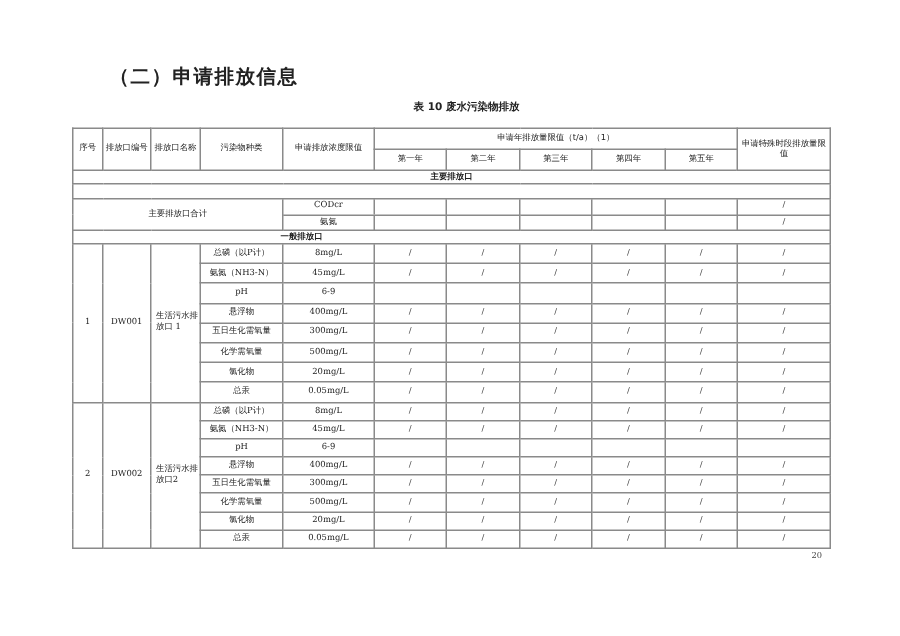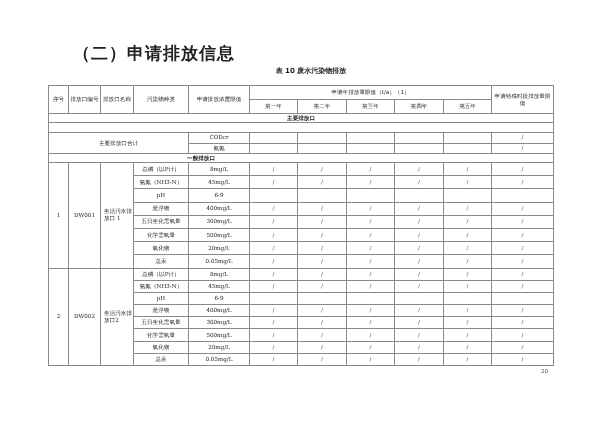--- a/index.html
+++ b/index.html
@@ -1,18 +1,18 @@
 <!DOCTYPE html>
 <html><head>
 <meta charset="utf-8">
 <style>
   html, body { margin: 0; padding: 0; background: #ffffff; }
   body { width: 600px; height: 424px; position: relative; overflow: hidden;
          font-family: "DejaVu Sans", sans-serif; color: #222; }
-  .section-title { position: absolute; left: 73px; top: 42px; font-size: 17px; font-weight: bold;
+  .section-title { position: absolute; left: 73px; top: 42px; font-size: 13px; font-weight: bold;
                    letter-spacing: 1px; }
   .table-caption { position: absolute; left: 0; width: 600px; top: 66px; text-align: center;
                    font-size: 7px; font-weight: bold; padding-left: 22px; box-sizing: border-box; }
   table.grid { position: absolute; left: 48px; top: 85px; width: 505px; border-collapse: collapse;
                table-layout: fixed; border: 1.5px solid #222; }
   table.grid td { border: 1px solid #8a8a8a; font-size: 5.6px; text-align: center; vertical-align: middle;
                   padding: 0; line-height: 1.25; overflow: hidden; white-space: nowrap; }
   table.grid td.wrap { white-space: normal; }
   .hdr td { font-family: "DejaVu Sans", sans-serif; font-weight: normal; font-size: 6.2px; color: #222; }
   .section-row td { text-align: right; font-weight: bold; font-size: 6.4px; padding-right: 200px; }

